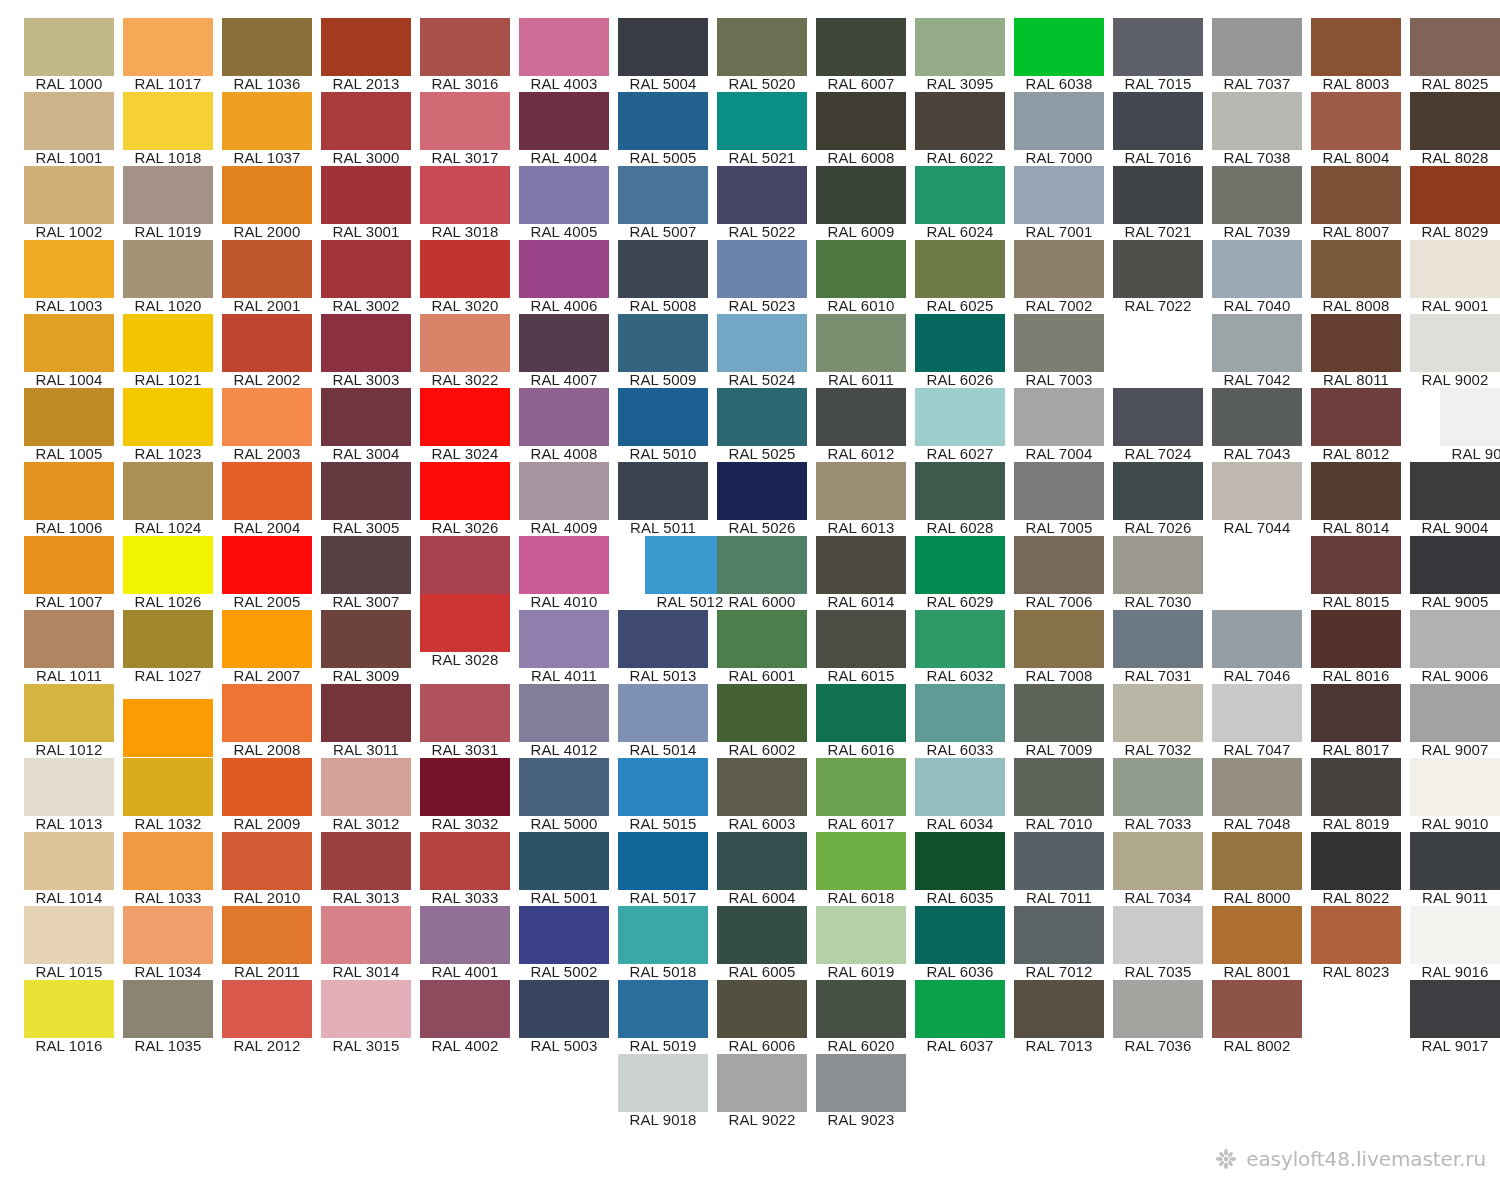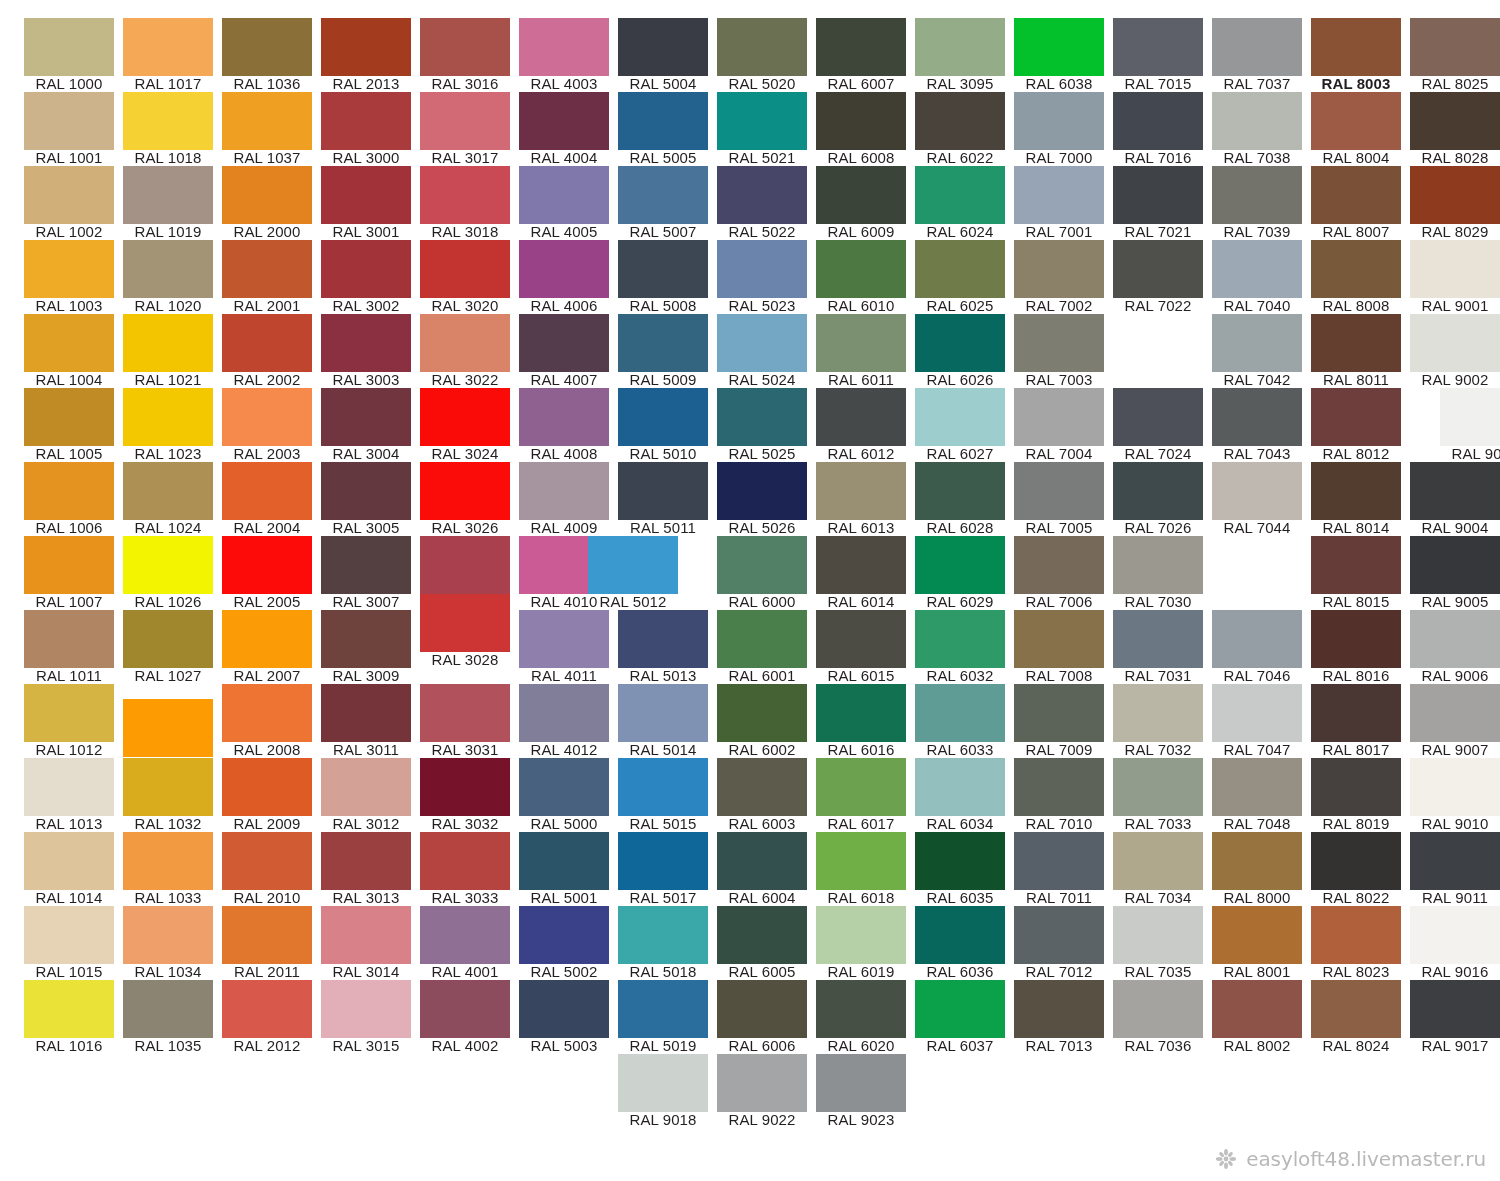--- a/index.html
+++ b/index.html
@@ -432,21 +432,21 @@
       <div class="swatch-label">RAL 5009</div>
     </div>
     <div class="swatch-cell" style="left: 603px; top: 388px;">
       <div class="swatch-chip" title="RAL 5010" style="background: rgb(28, 96, 146); width: 90px; height: 58px;"></div>
       <div class="swatch-label">RAL 5010</div>
     </div>
     <div class="swatch-cell" style="left: 603px; top: 462px;">
       <div class="swatch-chip" title="RAL 5011" style="background: rgb(60, 67, 80); width: 90px; height: 58px;"></div>
       <div class="swatch-label">RAL 5011</div>
     </div>
-    <div class="swatch-cell" style="left: 573px; top: 536px;">
+    <div class="swatch-cell" style="left: 630px; top: 536px;">
       <div class="swatch-chip" title="RAL 5012" style="background: rgb(58, 154, 208); width: 90px; height: 58px;"></div>
       <div class="swatch-label">RAL 5012</div>
     </div>
     <div class="swatch-cell" style="left: 603px; top: 610px;">
       <div class="swatch-chip" title="RAL 5013" style="background: rgb(63, 74, 115); width: 90px; height: 58px;"></div>
       <div class="swatch-label">RAL 5013</div>
     </div>
     <div class="swatch-cell" style="left: 603px; top: 684px;">
       <div class="swatch-chip" title="RAL 5014" style="background: rgb(127, 146, 180); width: 90px; height: 58px;"></div>
       <div class="swatch-label">RAL 5014</div>
@@ -788,21 +788,21 @@
       <div class="swatch-label">RAL 8000</div>
     </div>
     <div class="swatch-cell" style="left: 1197px; top: 906px;">
       <div class="swatch-chip" title="RAL 8001" style="background: rgb(173, 110, 50); width: 90px; height: 58px;"></div>
       <div class="swatch-label">RAL 8001</div>
     </div>
     <div class="swatch-cell" style="left: 1197px; top: 980px;">
       <div class="swatch-chip" title="RAL 8002" style="background: rgb(141, 83, 73); width: 90px; height: 58px;"></div>
       <div class="swatch-label">RAL 8002</div>
     </div>
-    <div class="swatch-cell" style="left: 1296px; top: 18px; font-weight: bold;">
+    <div class="swatch-cell" style="left: 1296px; top: 18px;">
       <div class="swatch-chip" title="RAL 8003" style="background: rgb(138, 82, 52); width: 90px; height: 58px;"></div>
       <div class="swatch-label">RAL 8003</div>
     </div>
     <div class="swatch-cell" style="left: 1296px; top: 92px;">
       <div class="swatch-chip" title="RAL 8004" style="background: rgb(157, 90, 69); width: 90px; height: 58px;"></div>
       <div class="swatch-label">RAL 8004</div>
     </div>
     <div class="swatch-cell" style="left: 1296px; top: 166px;">
       <div class="swatch-chip" title="RAL 8007" style="background: rgb(122, 81, 54); width: 90px; height: 58px;"></div>
       <div class="swatch-label">RAL 8007</div>
@@ -839,24 +839,20 @@
       <div class="swatch-chip" title="RAL 8019" style="background: rgb(70, 64, 63); width: 90px; height: 58px;"></div>
       <div class="swatch-label">RAL 8019</div>
     </div>
     <div class="swatch-cell" style="left: 1296px; top: 832px;">
       <div class="swatch-chip" title="RAL 8022" style="background: rgb(52, 50, 49); width: 90px; height: 58px;"></div>
       <div class="swatch-label">RAL 8022</div>
     </div>
     <div class="swatch-cell" style="left: 1296px; top: 906px;">
       <div class="swatch-chip" title="RAL 8023" style="background: rgb(176, 96, 58); width: 90px; height: 58px;"></div>
       <div class="swatch-label">RAL 8023</div>
-    </div>
-    <div class="swatch-cell" style="left: 1296px; top: 980px;">
-      <div class="swatch-chip" title="RAL 8024" style="background: rgb(139, 96, 68); width: 90px; height: 58px;"></div>
-      <div class="swatch-label">RAL 8024</div>
     </div>
     <div class="swatch-cell" style="left: 1395px; top: 18px;">
       <div class="swatch-chip" title="RAL 8025" style="background: rgb(127, 100, 87); width: 90px; height: 58px;"></div>
       <div class="swatch-label">RAL 8025</div>
     </div>
     <div class="swatch-cell" style="left: 1395px; top: 92px;">
       <div class="swatch-chip" title="RAL 8028" style="background: rgb(74, 59, 49); width: 90px; height: 58px;"></div>
       <div class="swatch-label">RAL 8028</div>
     </div>
     <div class="swatch-cell" style="left: 1395px; top: 166px;">

